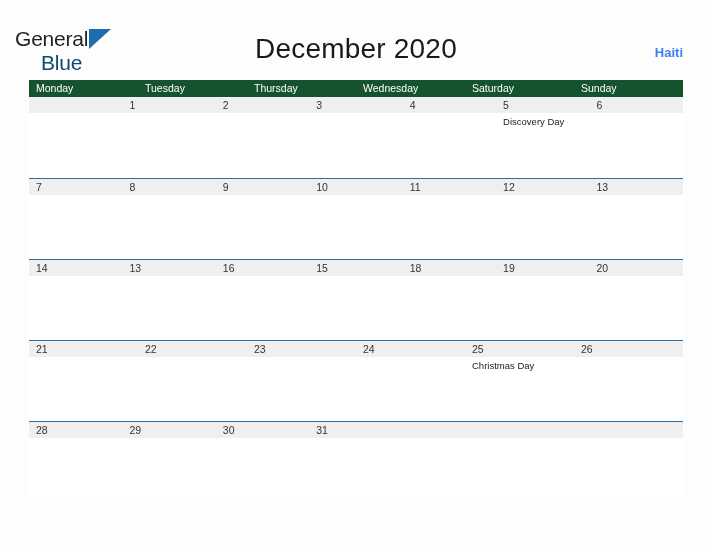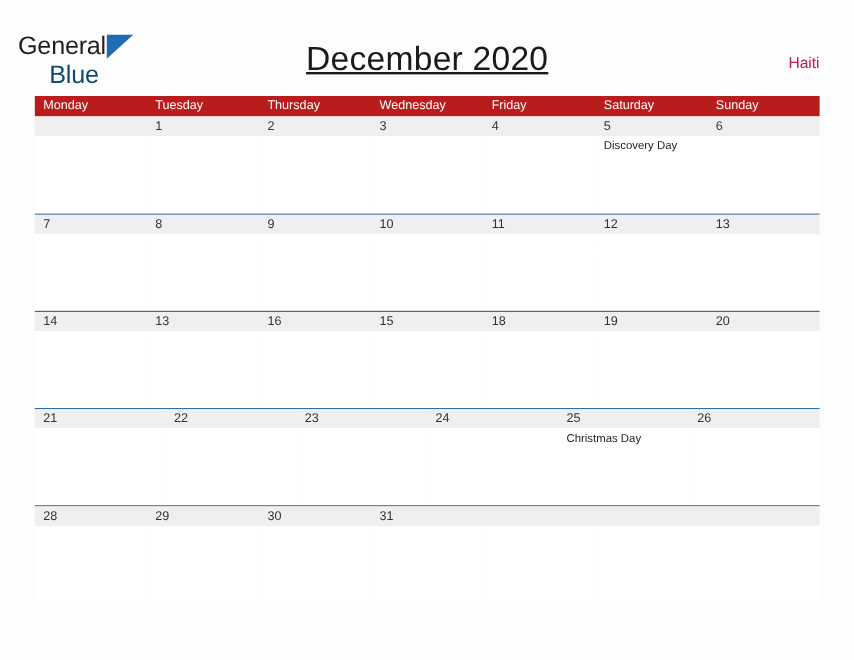--- a/index.html
+++ b/index.html
@@ -74,45 +74,45 @@
   .title {
     position: absolute;
     left: 0;
     top: 33px;
     width: 712px;
     text-align: center;
     font-size: 28px;
     color: #1a1a1a;
     font-weight: normal;
     letter-spacing: 0.2px;
-    text-decoration: underline;
   }
 
   .country {
     position: absolute;
     right: 29px;
     top: 45px;
     font-size: 13px;
-    color: #be185d;
+    color: #3b82f6;
     text-align: right;
+    font-weight: bold;
   }
 
   
   .calendar {
     position: absolute;
     left: 29px;
     top: 80px;
     width: 654px;
   }
 
   .weekdays {
     display: flex;
     width: 654px;
     height: 17px;
-    background: #b91c1c;
+    background: #14532d;
   }
   .weekday {
     flex: 1 1 0;
     font-size: 10.5px;
     color: #ffffff;
     line-height: 17px;
     padding-left: 7px;
     box-sizing: border-box;
     white-space: nowrap;
   }
@@ -178,21 +178,20 @@
 
   </div>
 
   <div class="calendar">
 
     <div class="weekdays">
       <div class="weekday">Monday</div>
       <div class="weekday">Tuesday</div>
       <div class="weekday">Thursday</div>
       <div class="weekday">Wednesday</div>
-      <div class="weekday">Friday</div>
       <div class="weekday">Saturday</div>
       <div class="weekday">Sunday</div>
     </div>
 
     <div class="week first">
       <div class="week-inner">
         <div class="day">
           <span class="day-num"></span>
           <span class="event"></span>
         </div>

